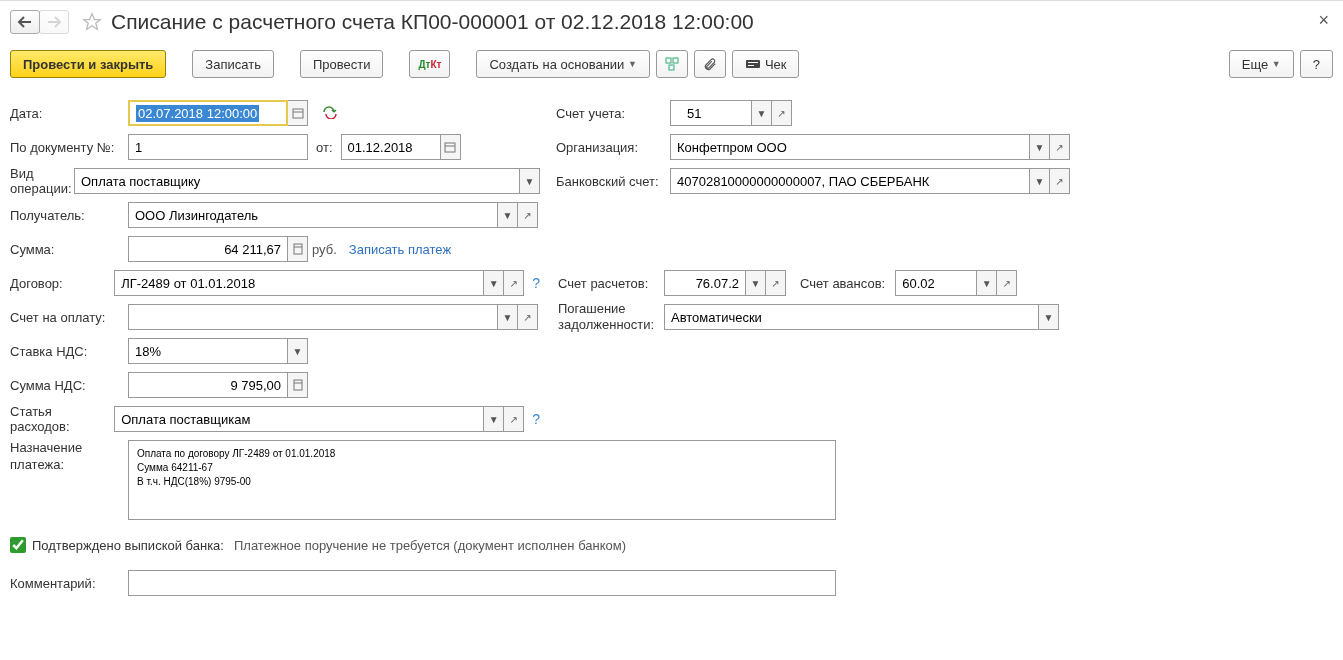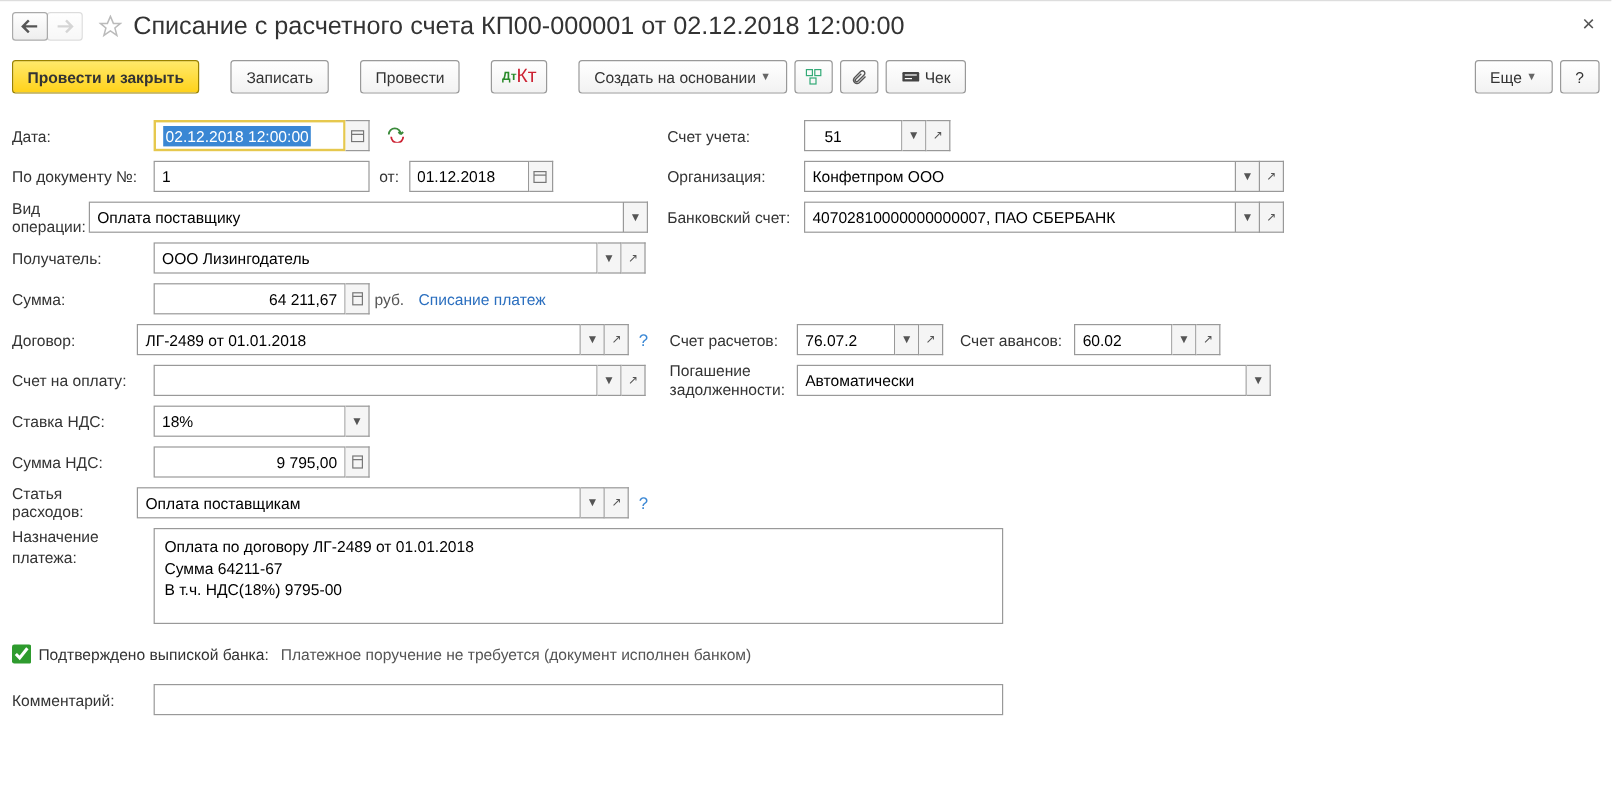--- a/index.html
+++ b/index.html
@@ -24,21 +24,21 @@
 .lbl-right { width: 114px; }
 .lbl2 { width: 106px; }
 .field { display: flex; align-items: stretch; height: 26px; }
 .inp { border: 1px solid #999; padding: 2px 6px; height: 26px; font-size: 13px; outline: none; }
 .inp-date-hl { border: 2px solid #e6c84e; box-shadow: inset 0 0 0 1px #fff; }
 .inp-date-hl .sel { background: #3a87d4; color: #fff; padding: 1px 2px; }
 .dd-btn { width: 20px; border: 1px solid #999; border-left: 0; background: #f5f5f5; display: flex; align-items: center; justify-content: center; cursor: pointer; font-size: 10px; color: #555; }
 .hint { margin-left: 8px; color: #3a87d4; cursor: pointer; font-size: 14px; }
 .link { color: #2b6fbf; cursor: pointer; margin-left: 12px; }
 .txt-muted { color: #555; margin-left: 4px; }
-.ta { border: 1px solid #999; width: 708px; height: 80px; padding: 6px 8px; font-size: 13px; line-height: 1.4; resize: none; font-family: inherit; }
+.ta { border: 1px solid #999; width: 708px; height: 80px; padding: 6px 8px; font-size: 10px; line-height: 1.4; resize: none; font-family: inherit; }
 .chk { width: 16px; height: 16px; accent-color: #2e9b2e; margin-right: 6px; }
 .sep-top { border-top: 1px solid #ddd; height: 4px; margin-bottom:2px;}
 </style>
 </head>
 <body>
 
 <div class="sep-top"></div>
 
 <div class="titlebar">
   <div class="nav-btn">
@@ -62,21 +62,21 @@
 
 <div class="toolbar">
   <div class="btn btn-primary">Провести и закрыть</div>
   <div class="spacer"></div>
   <div class="btn">Записать</div>
   <div class="spacer"></div>
   <div class="btn">Провести</div>
   <div class="spacer"></div>
   <div class="btn btn-icon">
     <span style="color:#2a8a2a;font-size:10px;font-weight:bold">Дт</span>
-      <span style="color:#c23;font-size:16px;font-weight:normal">Кт</span>
+      <span style="color:#c23;font-size:10px;font-weight:bold">Кт</span>
   </div>
   <div class="spacer"></div>
   <div class="btn"><span>Создать на основании</span>&nbsp;<span style="font-size:9px;color:#666">▼</span></div>
   <div class="btn btn-icon">
     <svg width="14" height="14" viewBox="0 0 14 14">
         <rect x="1" y="1" width="5" height="5" fill="none" stroke="#3a7"></rect>
         <rect x="8" y="1" width="5" height="5" fill="none" stroke="#3a7"></rect>
         <rect x="4" y="8" width="5" height="5" fill="none" stroke="#3a7"></rect>
       </svg>
   </div>
@@ -99,21 +99,21 @@
   </div>
 </div>
 
 <div class="form-area">
 
   <div class="row">
     <div class="col-left">
       <div class="lbl">Дата:</div>
       <div class="field">
         <div class="inp inp-date-hl" style="width:160px;display:flex;align-items:center">
-            <span class="sel">02.12.2018 12:00:00</span>
+            <span class="sel">02.07.2018 12:00:00</span>
           </div>
         <div class="dd-btn">
           <svg width="12" height="12" viewBox="0 0 12 12">
               <rect x="1" y="2" width="10" height="9" fill="none" stroke="#777"></rect>
               <line x1="1" y1="5" x2="11" y2="5" stroke="#777"></line>
             </svg>
         </div>
       </div>
       <div style="margin-left:14px">
         <svg width="16" height="14" viewBox="0 0 16 14">
@@ -194,38 +194,38 @@
       <div class="field">
         <input class="inp" style="width: 160px; text-align: right;" value="64 211,67">
         <div class="dd-btn">
           <svg width="10" height="12" viewBox="0 0 10 12">
               <rect x="1" y="1" width="8" height="10" fill="none" stroke="#777"></rect>
               <line x1="1" y1="4" x2="9" y2="4" stroke="#777"></line>
             </svg>
         </div>
       </div>
       <span class="txt-muted">руб.</span>
-      <span class="link">Списание платеж</span>
+      <span class="link">Записать платеж</span>
     </div>
   </div>
 
   <div class="row">
     <div class="col-left">
       <div class="lbl">Договор:</div>
       <div class="field">
         <input class="inp" style="width: 370px;" value="ЛГ-2489 от 01.01.2018">
         <div class="dd-btn">▼</div>
         <div class="dd-btn">↗</div>
       </div>
       <span class="hint">?</span>
     </div>
     <div class="col-right" style="margin-left:18px">
       <div class="lbl2">Счет расчетов:</div>
       <div class="field">
-        <input class="inp" style="width: 82px;" value="76.07.2">
+        <input class="inp" style="width: 82px; text-align: right;" value="76.07.2">
         <div class="dd-btn">▼</div>
         <div class="dd-btn">↗</div>
       </div>
       <div style="margin:0 10px 0 14px">Счет авансов:</div>
       <div class="field">
         <input class="inp" style="width: 82px;" value="60.02">
         <div class="dd-btn">▼</div>
         <div class="dd-btn">↗</div>
       </div>
     </div>

